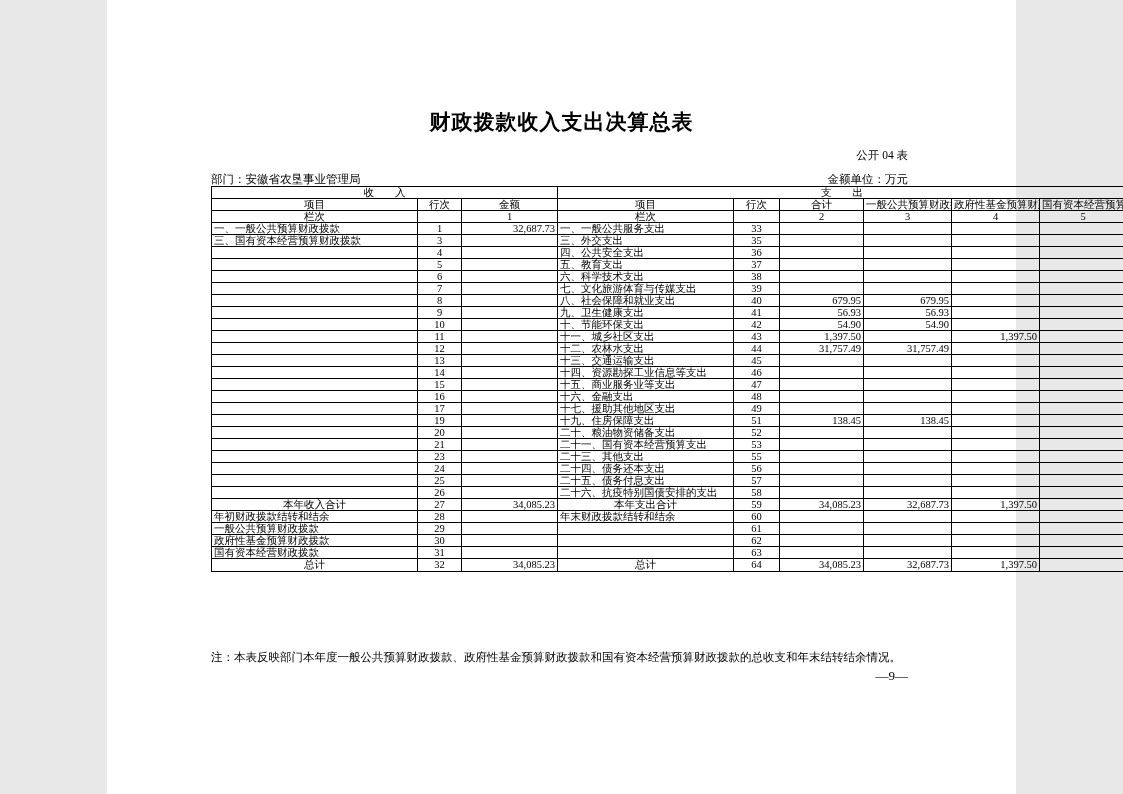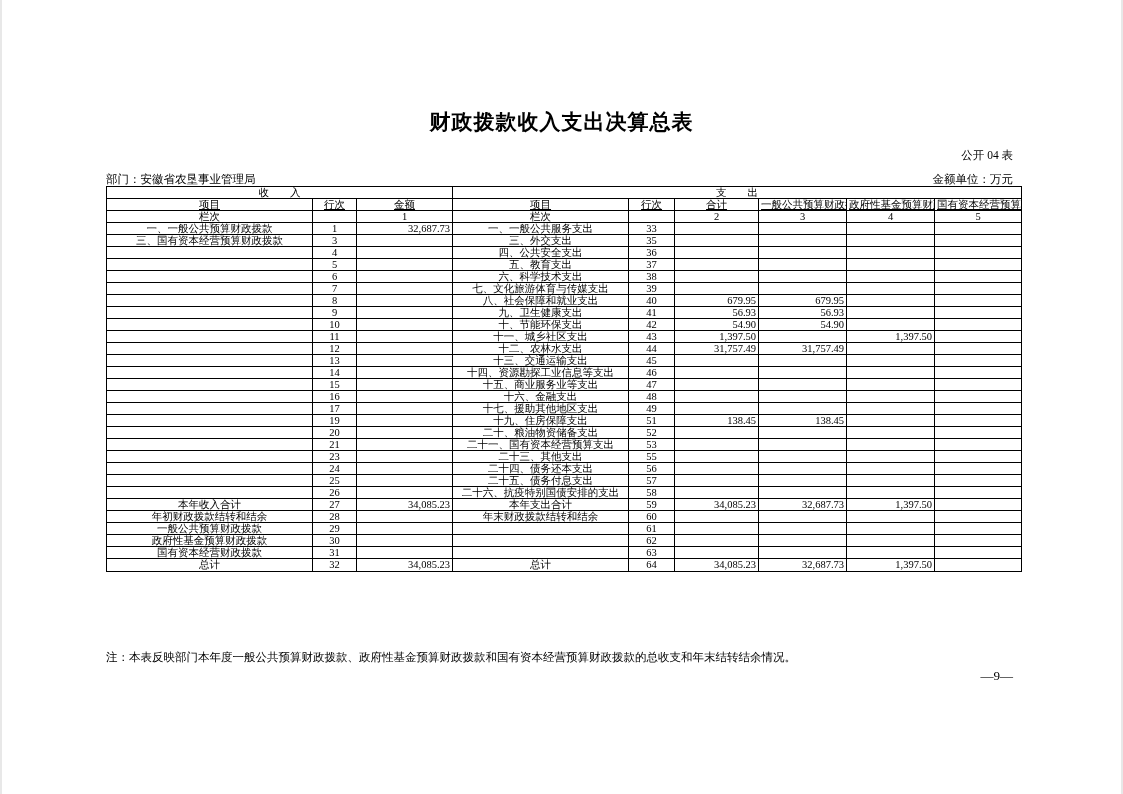--- a/index.html
+++ b/index.html
@@ -1,21 +1,21 @@
 <!DOCTYPE html>
 <html lang="zh"><head>
 <meta charset="utf-8">
 <style>
   html, body {
     margin: 0;
     padding: 0;
     background: #e8e8e8;
   }
   .page {
-    width: 1119px;
+    width: 909px;
     height: 794px;
     background: #ffffff;
     position: relative;
     margin: 0 auto;
     font-family: "Liberation Serif", serif;
     color: #000;
     box-sizing: border-box;
   }
   .title {
     position: absolute;
@@ -63,30 +63,29 @@
     font-weight: normal;
     padding: 0 2px;
     line-height: 1.05;
     height: 11px;
     vertical-align: middle;
     overflow: hidden;
     white-space: nowrap;
   }
   .cc { text-align: center; }
   .rr { text-align: right; padding-right: 4px; }
-  .ll { text-align: center; padding-left: 3px; margin-top: 47px; }
+  .ll { text-align: left; padding-left: 3px; margin-top: 47px; }
   .group-head td {
     height: 14px;
     font-size: 11px;
   }
   .hdr td {
     height: 42px;
     text-align: center;
     font-size: 11.5px;
-    text-decoration: underline;
   }
   .colnum td {
     height: 13px;
     text-align: center;
     font-size: 10.5px;
   }
   .bold { font-weight: bold; margin-left: 16px; }
   .note {
     position: absolute;
     top: 650px;

